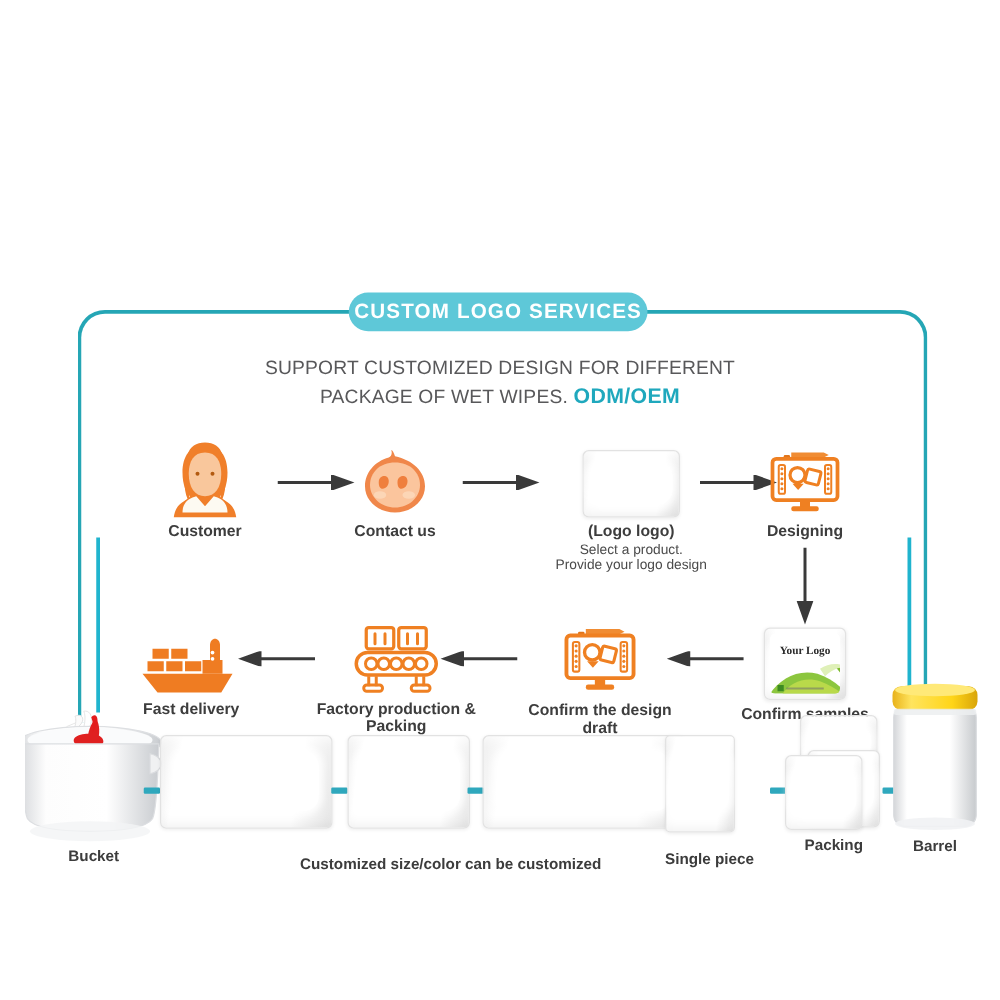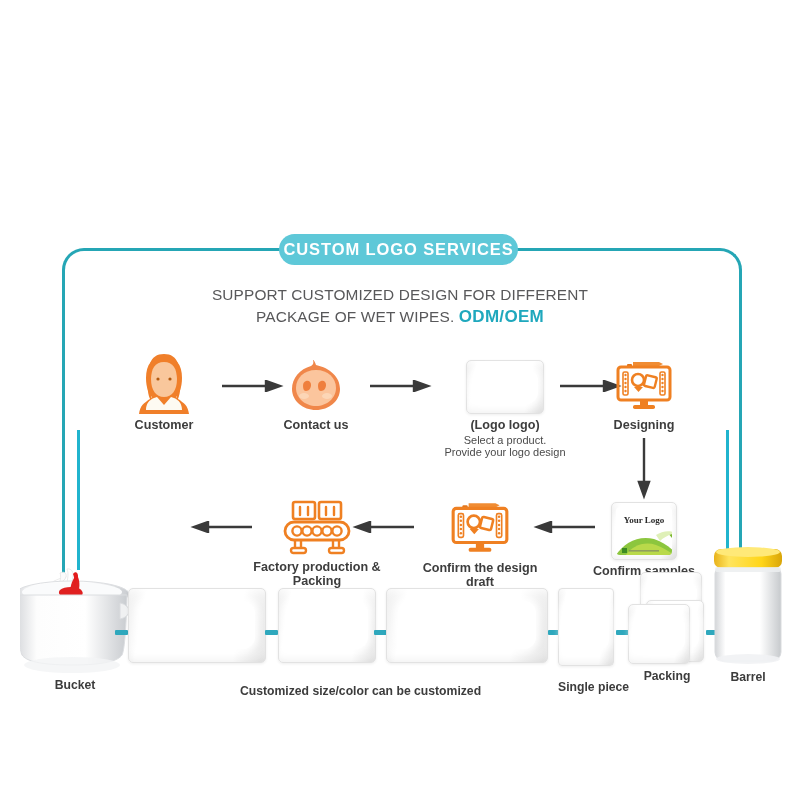--- a/index.html
+++ b/index.html
@@ -283,20 +283,37 @@
     <div class="cap wrap">Factory production &amp;</div>
     <div class="cap wrap" style="margin-top:0;">Packing</div>
   </div>
 
   <div class="arrow-h" style="left:190px; top:521px; width:62px; transform:scaleX(-1);">
     <svg width="62" height="12" viewBox="0 0 62 12">
         <path d="M0 6h48M44 1l14 5-14 5z" stroke="#3a3a3a" stroke-width="2.4" fill="#3a3a3a"></path>
       </svg>
   </div>
 
+  <div class="node" style="left:102px; top:498px; width:102px;">
+    <div class="icon-box" style="height:58px;">
+      <svg width="82" height="54" viewBox="0 0 82 54">
+        <rect x="10" y="17" width="13" height="8" fill="#ef7c22"></rect>
+        <rect x="25" y="17" width="13" height="8" fill="#ef7c22"></rect>
+        <rect x="6" y="27" width="13" height="8" fill="#ef7c22"></rect>
+        <rect x="21" y="27" width="13" height="8" fill="#ef7c22"></rect>
+        <rect x="36" y="27" width="13" height="8" fill="#ef7c22"></rect>
+        <path d="M56 14c0-3 2-5 4-5s4 2 4 5v22h-8z" fill="#ef7c22"></path>
+        <rect x="50" y="26" width="16" height="11" fill="#ef7c22"></rect>
+        <circle cx="58" cy="20" r="1.5" fill="#fff"></circle>
+        <circle cx="58" cy="25" r="1.5" fill="#fff"></circle>
+        <path d="M2 37h72l-9 15H14z" fill="#ef7c22"></path>
+      </svg>
+    </div>
+    <div class="cap">Fast delivery</div>
+  </div>
 
   <div class="prod" style="left:20px; top:563px; width:110px;">
     <div style="position:relative;height:112px;">
       <svg width="110" height="112" viewBox="0 0 110 112">
         <defs>
           <linearGradient id="bkt" x1="0" y1="0" x2="1" y2="0">
             <stop offset="0" stop-color="#d8dadd"></stop>
               <stop offset="18%" stop-color="#fdfdfd"></stop>
             <stop offset="62%" stop-color="#ffffff"></stop>
               <stop offset="100%" stop-color="#c9ccd0"></stop>
@@ -331,21 +348,21 @@
   </div>
 
   <div class="dash" style="left:374px; top:630px;"></div>
 
   <div class="prod" style="left:386px; top:588px; width:162px;">
     <div class="pack-white" style="width:162px;height:75px;"></div>
   </div>
 
   <div class="dash" style="left:548px; top:630px;"></div>
 
-  <div class="prod" style="left:558px; top:588px; width:56px;">
+  <div class="prod" style="left:532px; top:588px; width:56px;">
     <div class="pack-white" style="width:56px;height:78px;border-radius:4px;"></div>
     <div class="plabel" style="margin-top:14px;">Single piece</div>
   </div>
 
   <div class="dash" style="left:616px; top:630px;"></div>
 
   <div class="prod" style="left:628px; top:572px; width:78px;">
     <div style="position:relative;height:94px;">
       <div class="pack-white" style="position:absolute;left:12px;top:0;width:62px;height:44px;"></div>
       <div class="pack-white" style="position:absolute;left:18px;top:28px;width:58px;height:62px;"></div>

